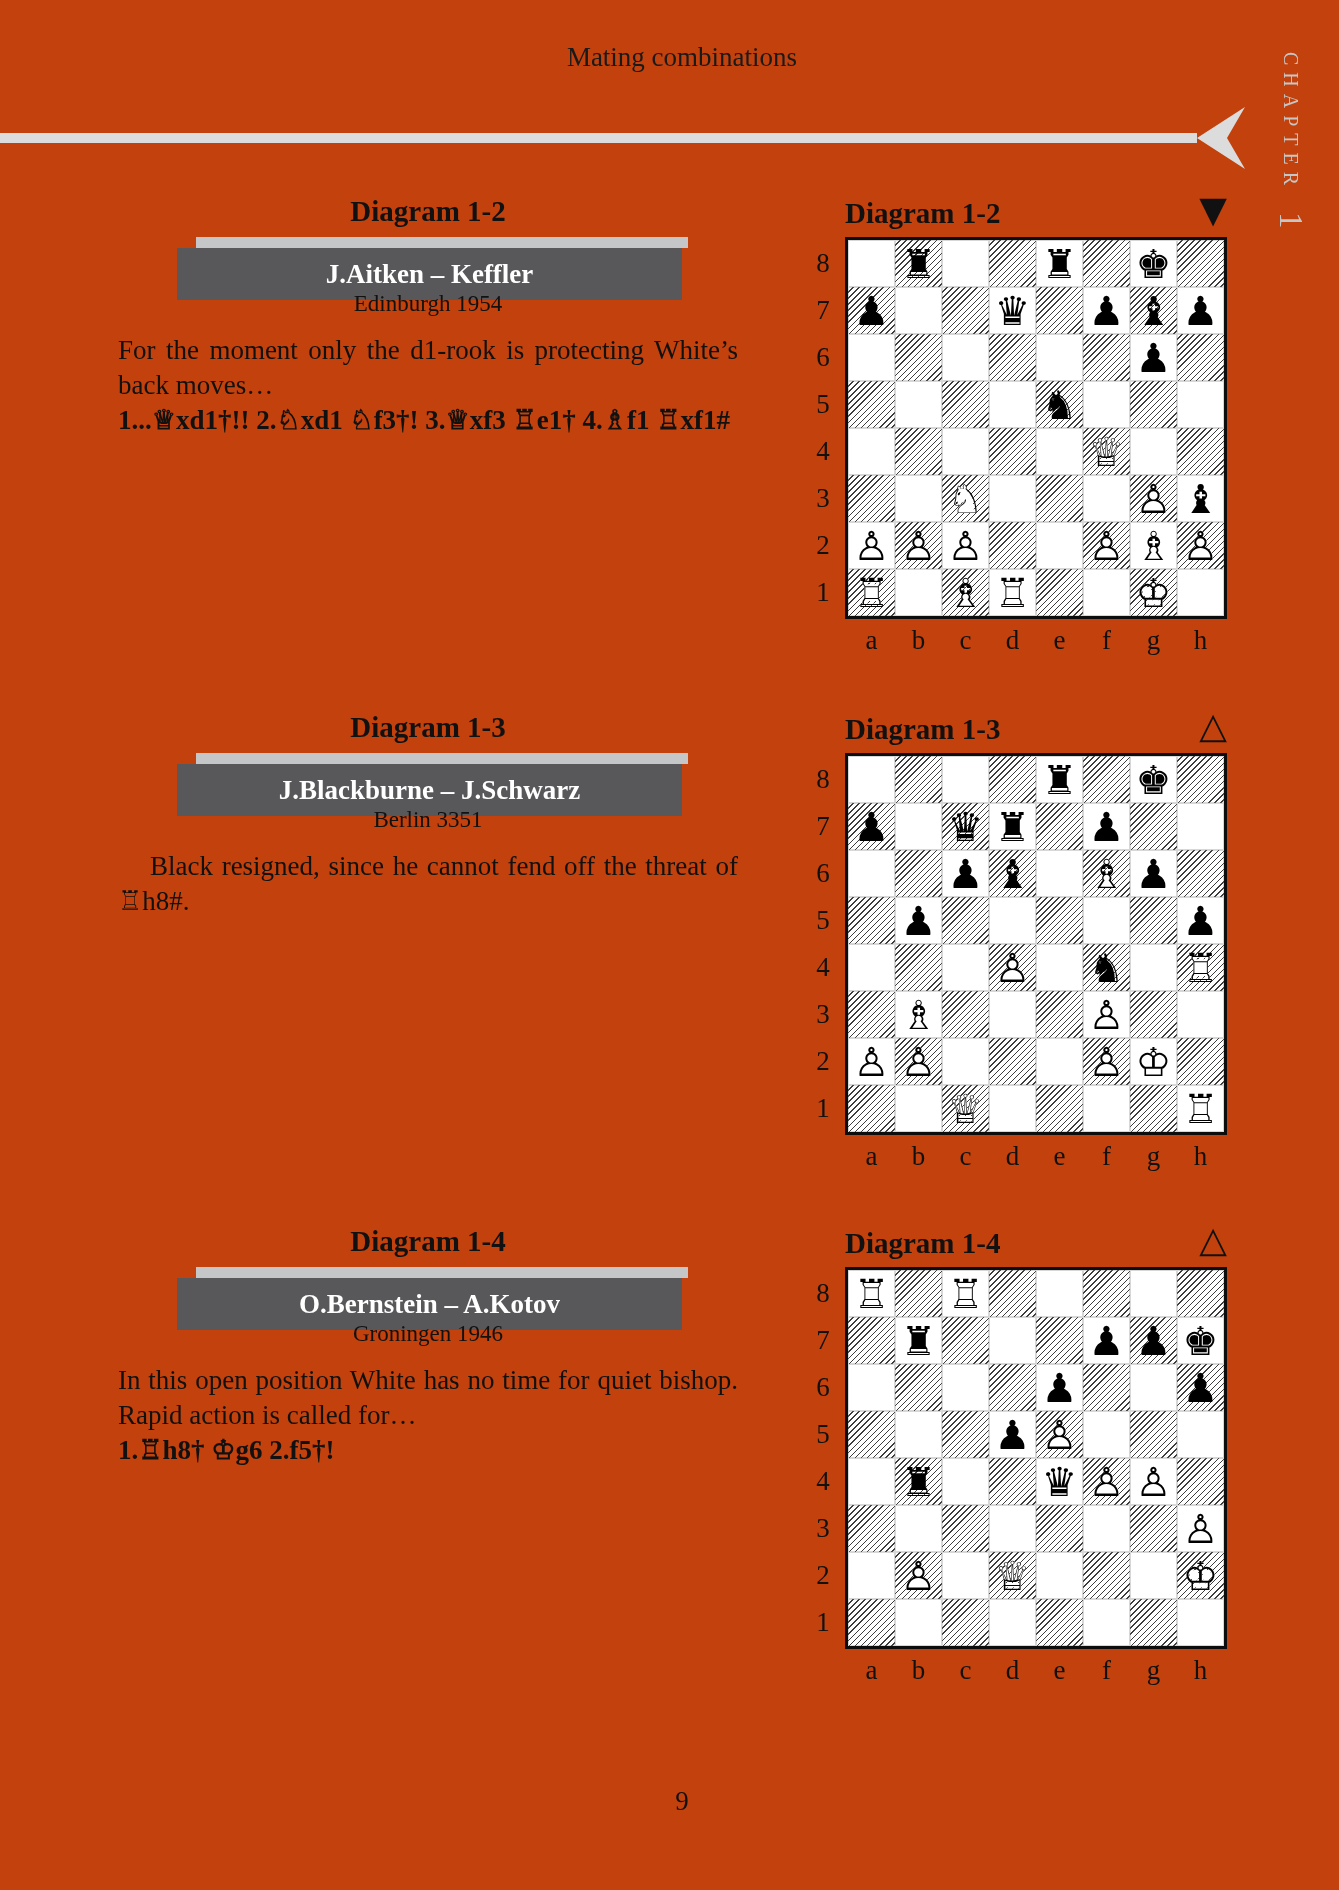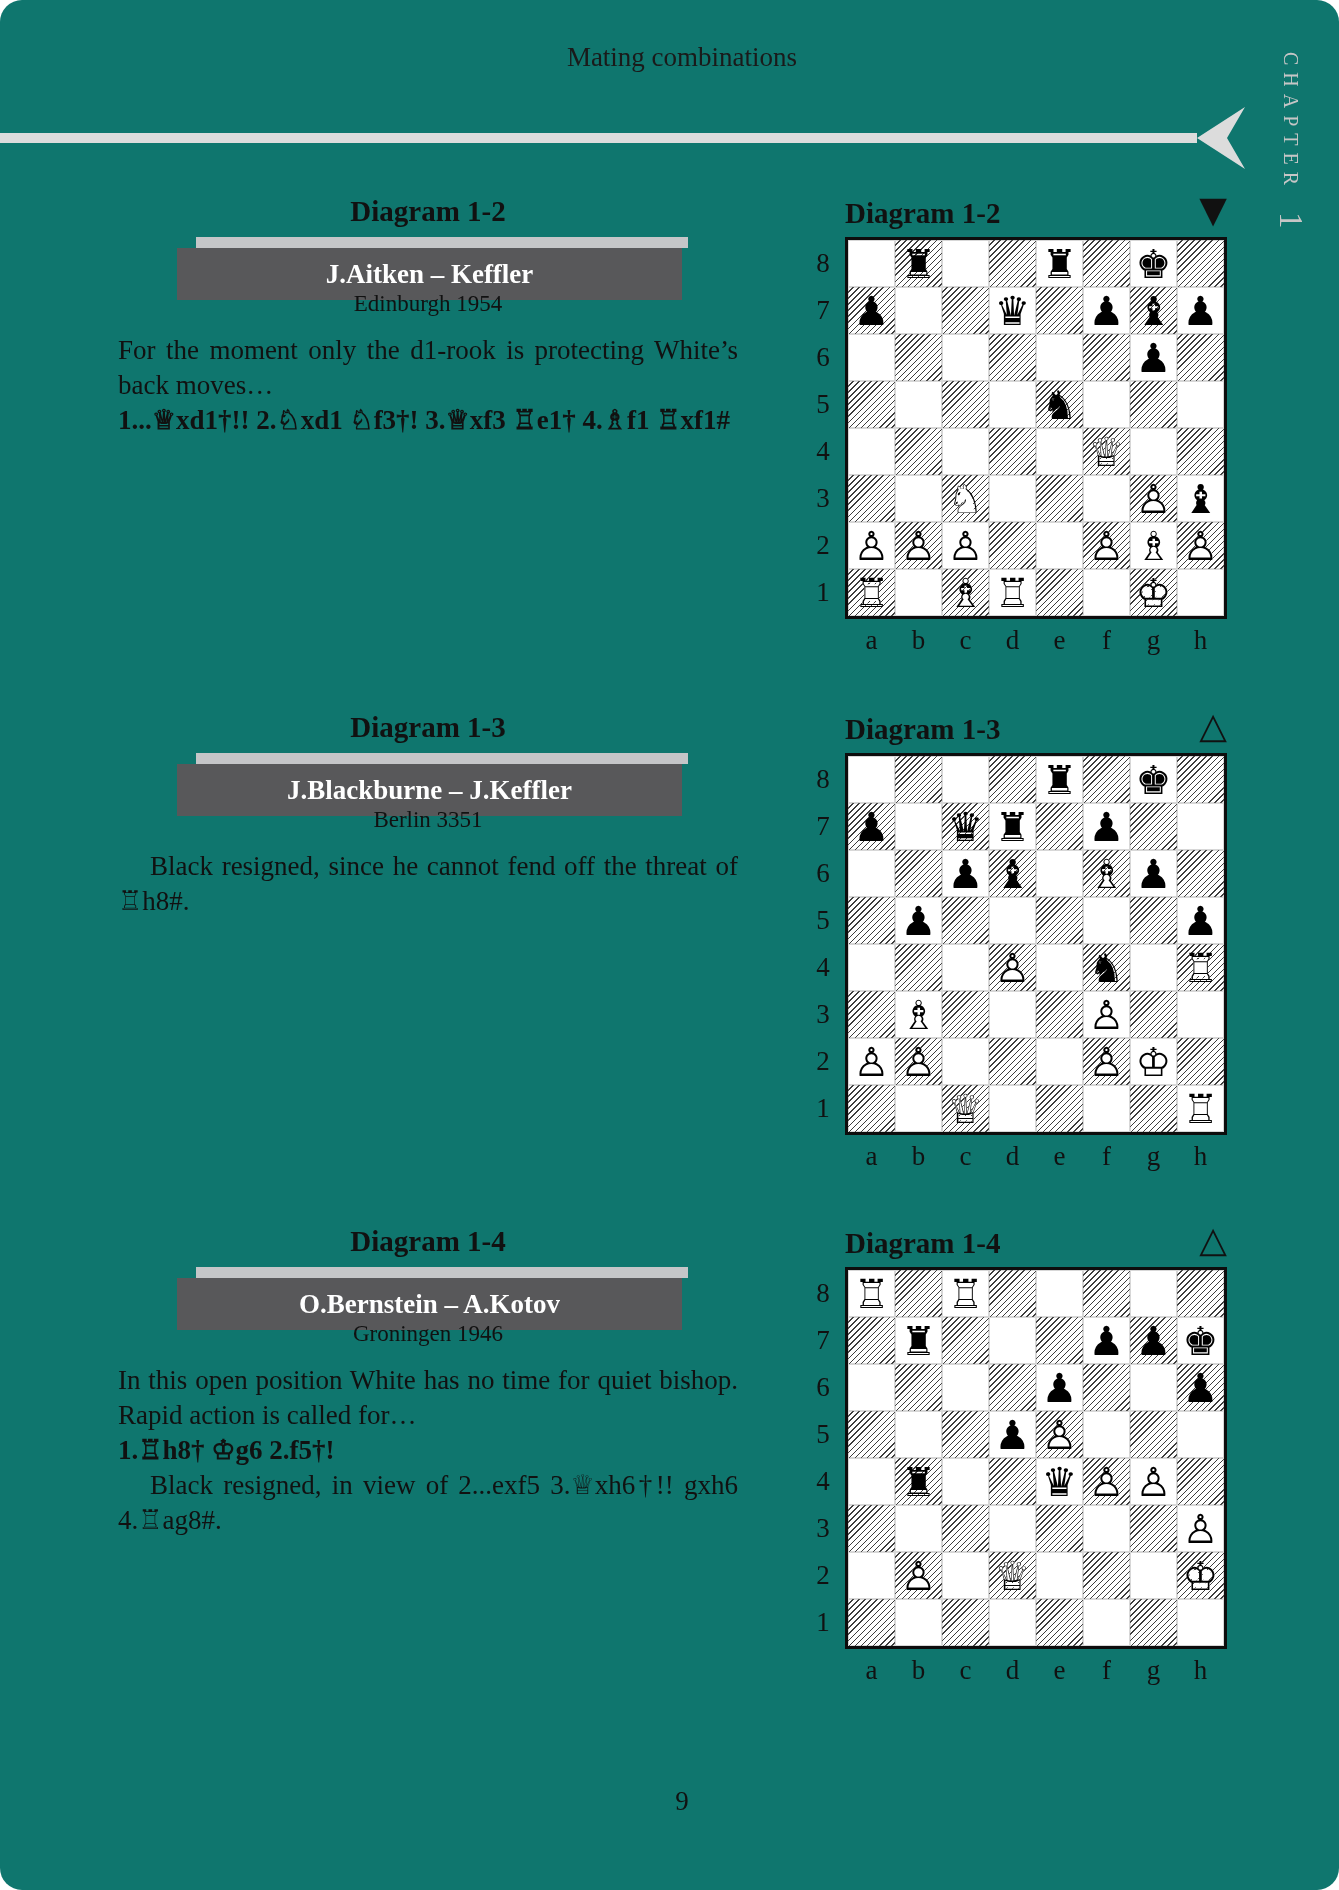--- a/index.html
+++ b/index.html
@@ -1,19 +1,19 @@
 <!DOCTYPE html>
 <html><head>
 <meta charset="utf-8">
 <style>
   * { margin:0; padding:0; box-sizing:border-box; }
   html,body { background:#ffffff; }
   .page {
-    position:relative; width:1339px; height:1890px; background:#0f766e;
-    font-family:"Liberation Serif","DejaVu Serif",serif; color:#111; overflow:hidden;border-radius:22px;
+    position:relative; width:1339px; height:1890px; background:#c2410c;
+    font-family:"Liberation Serif","DejaVu Serif",serif; color:#111; overflow:hidden;
   }
 
   
   .header-title {
     position:absolute; top:42px; left:0; width:1364px; text-align:center;
     font-size:27px; color:#1a1a1a;
   }
   .band { position:absolute; top:133px; left:0; width:1197px; height:10px; background:#dcdcdc; }
   .band-arrow { position:absolute; top:107px; left:1197px; }
   .chapter-tab {
@@ -246,21 +246,21 @@
           <div class="flab">h</div>
         </div>
     </div>
   </section>
 
   <section class="diagram-block b2">
     <div class="left-col">
       <h3 class="dia-title">Diagram 1-3</h3>
       <div class="players-shadow"></div>
       <div class="players-bar">
-        <span>J.Blackburne – J.Keffler</span>
+        <span>J.Blackburne – J.Schwarz</span>
       </div>
       <div class="venue">Berlin 3351</div>
       <div class="text-stack">
         <p class="para outro">Black resigned, since he cannot fend off the threat of ♖h8#.</p>
       </div>
     </div>
     <div class="right-col">
       <div class="board-caption">
         <span class="cap-title">Diagram 1-3</span>
         <span class="cap-tri">△</span>
@@ -415,21 +415,20 @@
     <div class="left-col">
       <h3 class="dia-title">Diagram 1-4</h3>
       <div class="players-shadow"></div>
       <div class="players-bar">
         <span>O.Bernstein – A.Kotov</span>
       </div>
       <div class="venue">Groningen 1946</div>
       <div class="text-stack">
         <p class="para intro">In this open position White has no time for quiet bishop. Rapid action is called for…</p>
         <p class="para moves">1.♖h8† ♔g6 2.f5†!</p>
-        <p class="para outro">Black resigned, in view of 2...exf5 3.♕xh6†!! gxh6 4.♖ag8#.</p>
       </div>
     </div>
     <div class="right-col">
       <div class="board-caption">
         <span class="cap-title">Diagram 1-4</span>
         <span class="cap-tri">△</span>
       </div>
       <div class="rank-labels">
           <div class="rlab">8</div>
           <div class="rlab">7</div>

